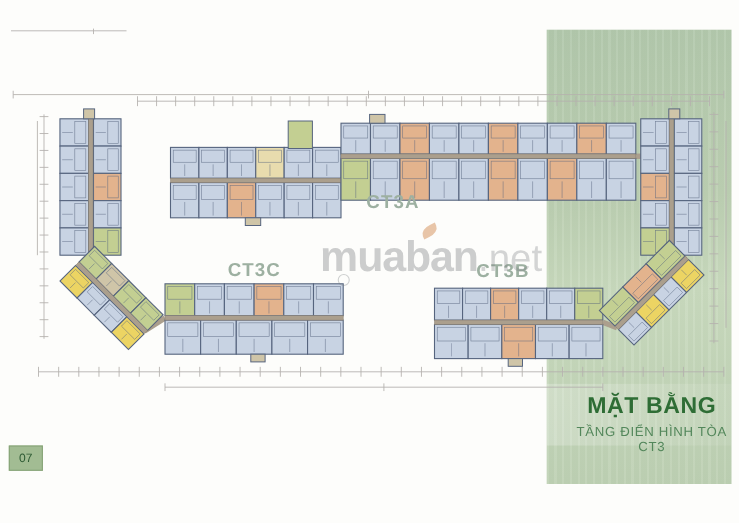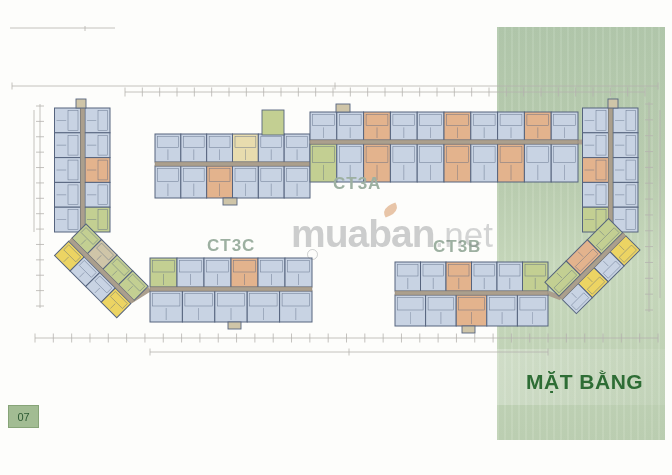--- a/index.html
+++ b/index.html
@@ -15,21 +15,21 @@
   .green-panel::after{
     content:"";position:absolute;inset:0;
     background:repeating-linear-gradient(90deg,rgba(255,255,255,0.07) 0 2px,rgba(0,0,0,0.015) 2px 7px);
   }
   .panel-band{
     position:absolute;left:0;right:0;top:322px;height:56px;
     background:linear-gradient(90deg,rgba(255,255,255,0.25),rgba(255,255,255,0.08));
   }
   .panel-text{position:absolute;left:16px;top:330px;z-index:3;}
   .panel-title{
-    margin:13px;font-size:21px;font-weight:bold;letter-spacing:0.5px;color:#2e6d35;
+    margin:0;font-size:21px;font-weight:bold;letter-spacing:0.5px;color:#2e6d35;
   }
   .panel-subtitle{
     margin:4px 0 0 0;font-size:12px;font-weight:400;letter-spacing:0.6px;color:#53875b;
   }
   .plan-svg{position:absolute;left:0;top:0;z-index:2;}
   .watermark{
     position:absolute;left:244px;top:212px;z-index:4;white-space:nowrap;
     pointer-events:none;
   }
   .wm-main{font-size:39px;font-weight:bold;letter-spacing:-1px;color:rgba(105,108,112,0.33);margin-left:47px;}
@@ -478,17 +478,18 @@
     </svg>
 
   <div class="watermark">
     <span class="wm-leaf"></span>
     <span class="wm-main">muaban</span><span class="wm-net">.net</span>
     <span class="wm-circle"></span>
   </div>
 
   <div class="panel-text" style="left:513px;top:357px;position:absolute;">
     <h1 class="panel-title">MẶT BẰNG</h1>
+    <h2 class="panel-subtitle">TẦNG ĐIỂN HÌNH TÒA CT3</h2>
   </div>
 
   <div class="page-num">07</div>
 
 </div>
 
 </body></html>

